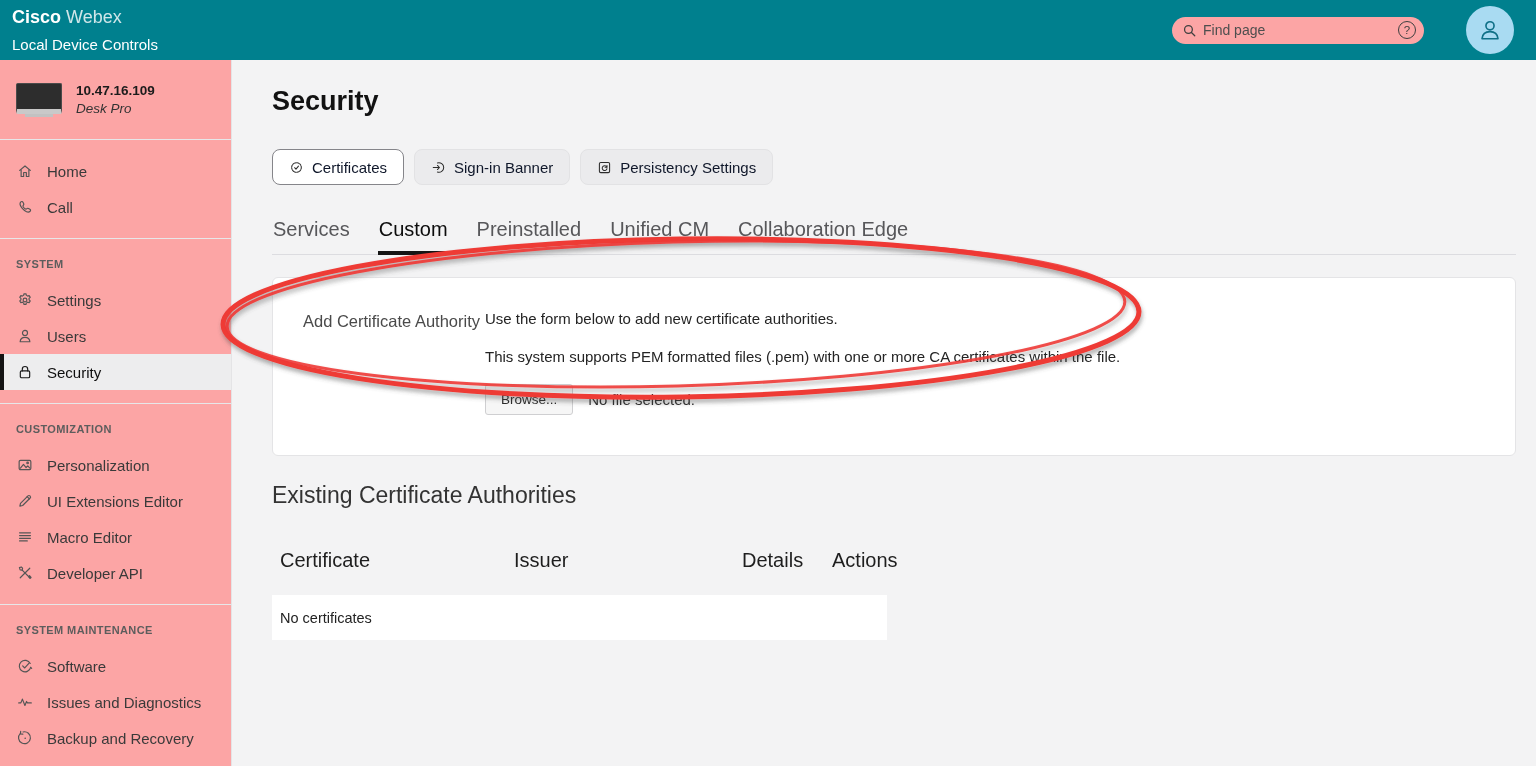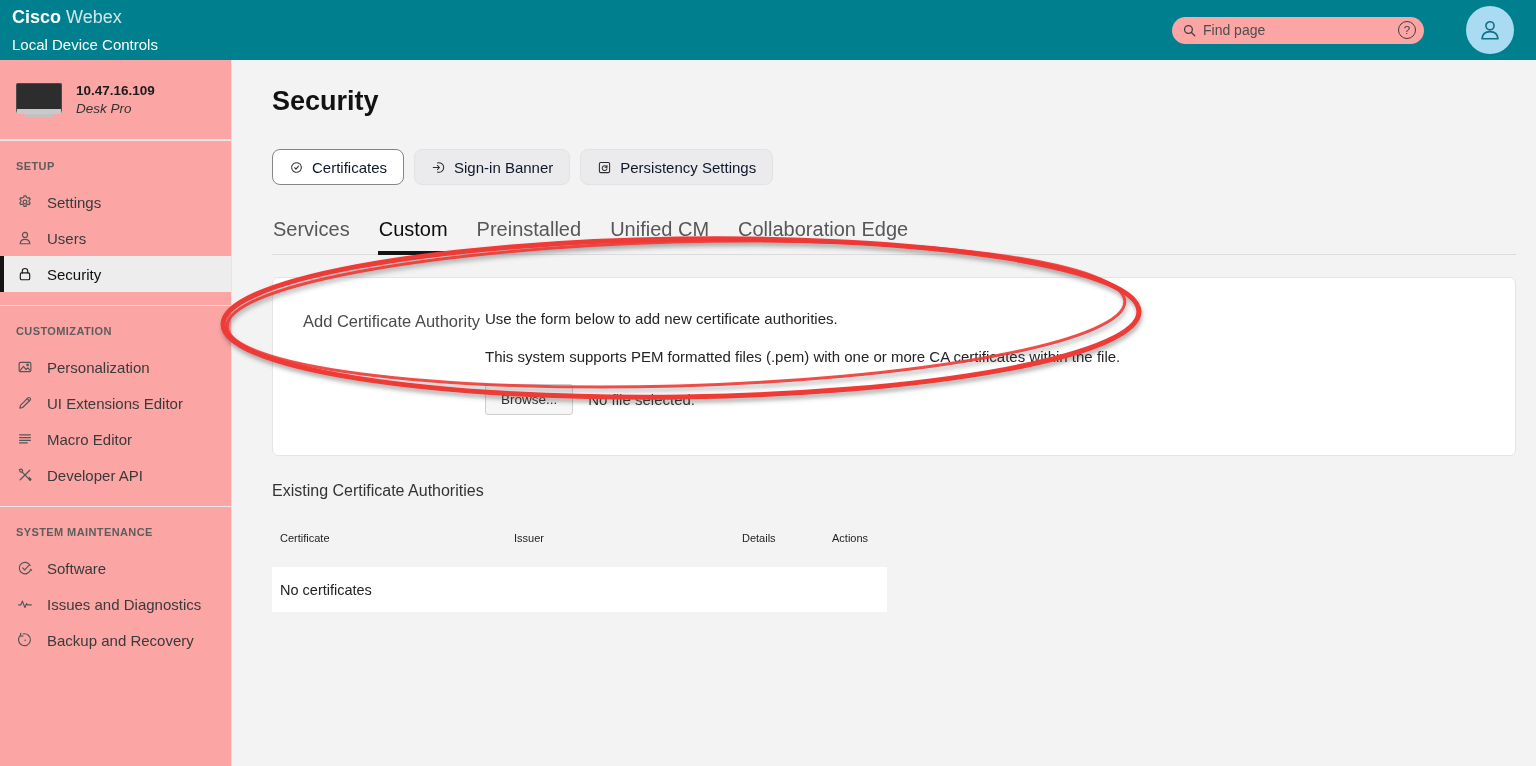--- a/index.html
+++ b/index.html
@@ -102,22 +102,22 @@
   .card-label { width: 182px; flex: 0 0 auto; font-size: 16.5px; color: #4a4a4a; line-height: 1.45; }
   .card-body { flex: 1; font-size: 15px; color: #242424; }
   .card-body .desc2 { margin-top: 21px; }
   .file-row { margin-top: 19px; display: flex; align-items: center; gap: 15px; }
   .browse-btn {
     background: #f6f6f6; border: 1px solid #cfcfd1; border-radius: 3px;
     padding: 7px 15px; font-size: 13.5px; color: #2a2a2a; cursor: pointer; font-family: inherit;
   }
   .file-status { font-size: 15px; color: #2a2a2a; }
 
-  .existing-title { margin-top: 26px; font-size: 16px; font-weight: 400; color: #333; }
-  .table-head { display: flex; margin-top: 32px; padding-left: 8px; font-size: 11px; color: #1e1e1e; }
+  .existing-title { margin-top: 26px; font-size: 23px; font-weight: 400; color: #333; }
+  .table-head { display: flex; margin-top: 40px; padding-left: 8px; font-size: 20px; color: #1e1e1e; }
   .col-certificate { width: 234px; }
   .col-issuer { width: 228px; }
   .col-details { width: 90px; }
   .col-actions { width: auto; }
   .table-row {
     margin-top: 23px; background: #fff; width: 615px; height: 45px;
     display: flex; align-items: center; padding-left: 8px; font-size: 14.5px; color: #222;
   }
 
   
@@ -162,24 +162,38 @@
         <div class="device-screen"></div>
         <div class="device-stand"></div>
       </div>
       <div>
         <div class="device-ip">10.47.16.109</div>
         <div class="device-model">Desk Pro</div>
       </div>
     </div>
     <div class="sb-divider"></div>
 
+    <nav class="nav-group">
+      <div class="nav-item">
+        <svg width="18" height="18" viewBox="0 0 20 20" fill="none" stroke="currentColor" stroke-width="1.3" stroke-linecap="round" stroke-linejoin="round">
+          <path d="M4.1 9.3 L10 4.4 L15.9 9.3 M5.7 8.2 v7.9 h2.8 v-4.4 h3 v4.4 h2.8 V8.2"></path>
+        </svg>
+        <span>Home</span>
+      </div>
+      <div class="nav-item">
+        <svg width="18" height="18" viewBox="0 0 20 20" fill="none" stroke="currentColor" stroke-width="1.3" stroke-linecap="round" stroke-linejoin="round">
+          <path d="M5.4 4.4 c.8-.8 1.8-.6 2.3.3 l.8 1.5 c.4.8.2 1.5-.5 2.1 c-.4.4-.4 1 .1 1.7 a8.5 8.5 0 0 0 2 2 c.7.5 1.3.5 1.7.1 .6-.7 1.3-.9 2.1-.5 l1.5.8 c.9.5 1.1 1.5.3 2.3 c-1.4 1.4-3.7 1.1-6.2-.9 a16.5 16.5 0 0 1-3.2-3.2 c-2-2.5-2.3-4.8-.9-6.2 z"></path>
+        </svg>
+        <span>Call</span>
+      </div>
+    </nav>
     <div class="sb-divider"></div>
 
     <nav class="nav-group">
-      <div class="group-title">SETUP</div>
+      <div class="group-title">SYSTEM</div>
       <div class="nav-item">
         <svg width="18" height="18" viewBox="0 0 20 20" fill="none" stroke="currentColor" stroke-width="1.3" stroke-linejoin="round">
           <path d="M8.8 3.2 h2.4 l.3 1.6 a5 5 0 0 1 1.5.9 l1.6-.6 1.2 2-1.3 1.1 a5 5 0 0 1 0 1.7 l1.3 1.1-1.2 2-1.6-.6 a5 5 0 0 1-1.5.9 l-.3 1.6 H8.8 l-.3-1.6 a5 5 0 0 1-1.5-.9 l-1.6.6-1.2-2 1.3-1.1 a5 5 0 0 1 0-1.7 L4.2 7.1 l1.2-2 1.6.6 a5 5 0 0 1 1.5-.9 z"></path>
           <circle cx="10" cy="10" r="2.1"></circle>
         </svg>
         <span>Settings</span>
       </div>
       <div class="nav-item">
         <svg width="18" height="18" viewBox="0 0 20 20" fill="none" stroke="currentColor" stroke-width="1.3" stroke-linecap="round" stroke-linejoin="round">
           <circle cx="10" cy="6.6" r="2.8"></circle>

